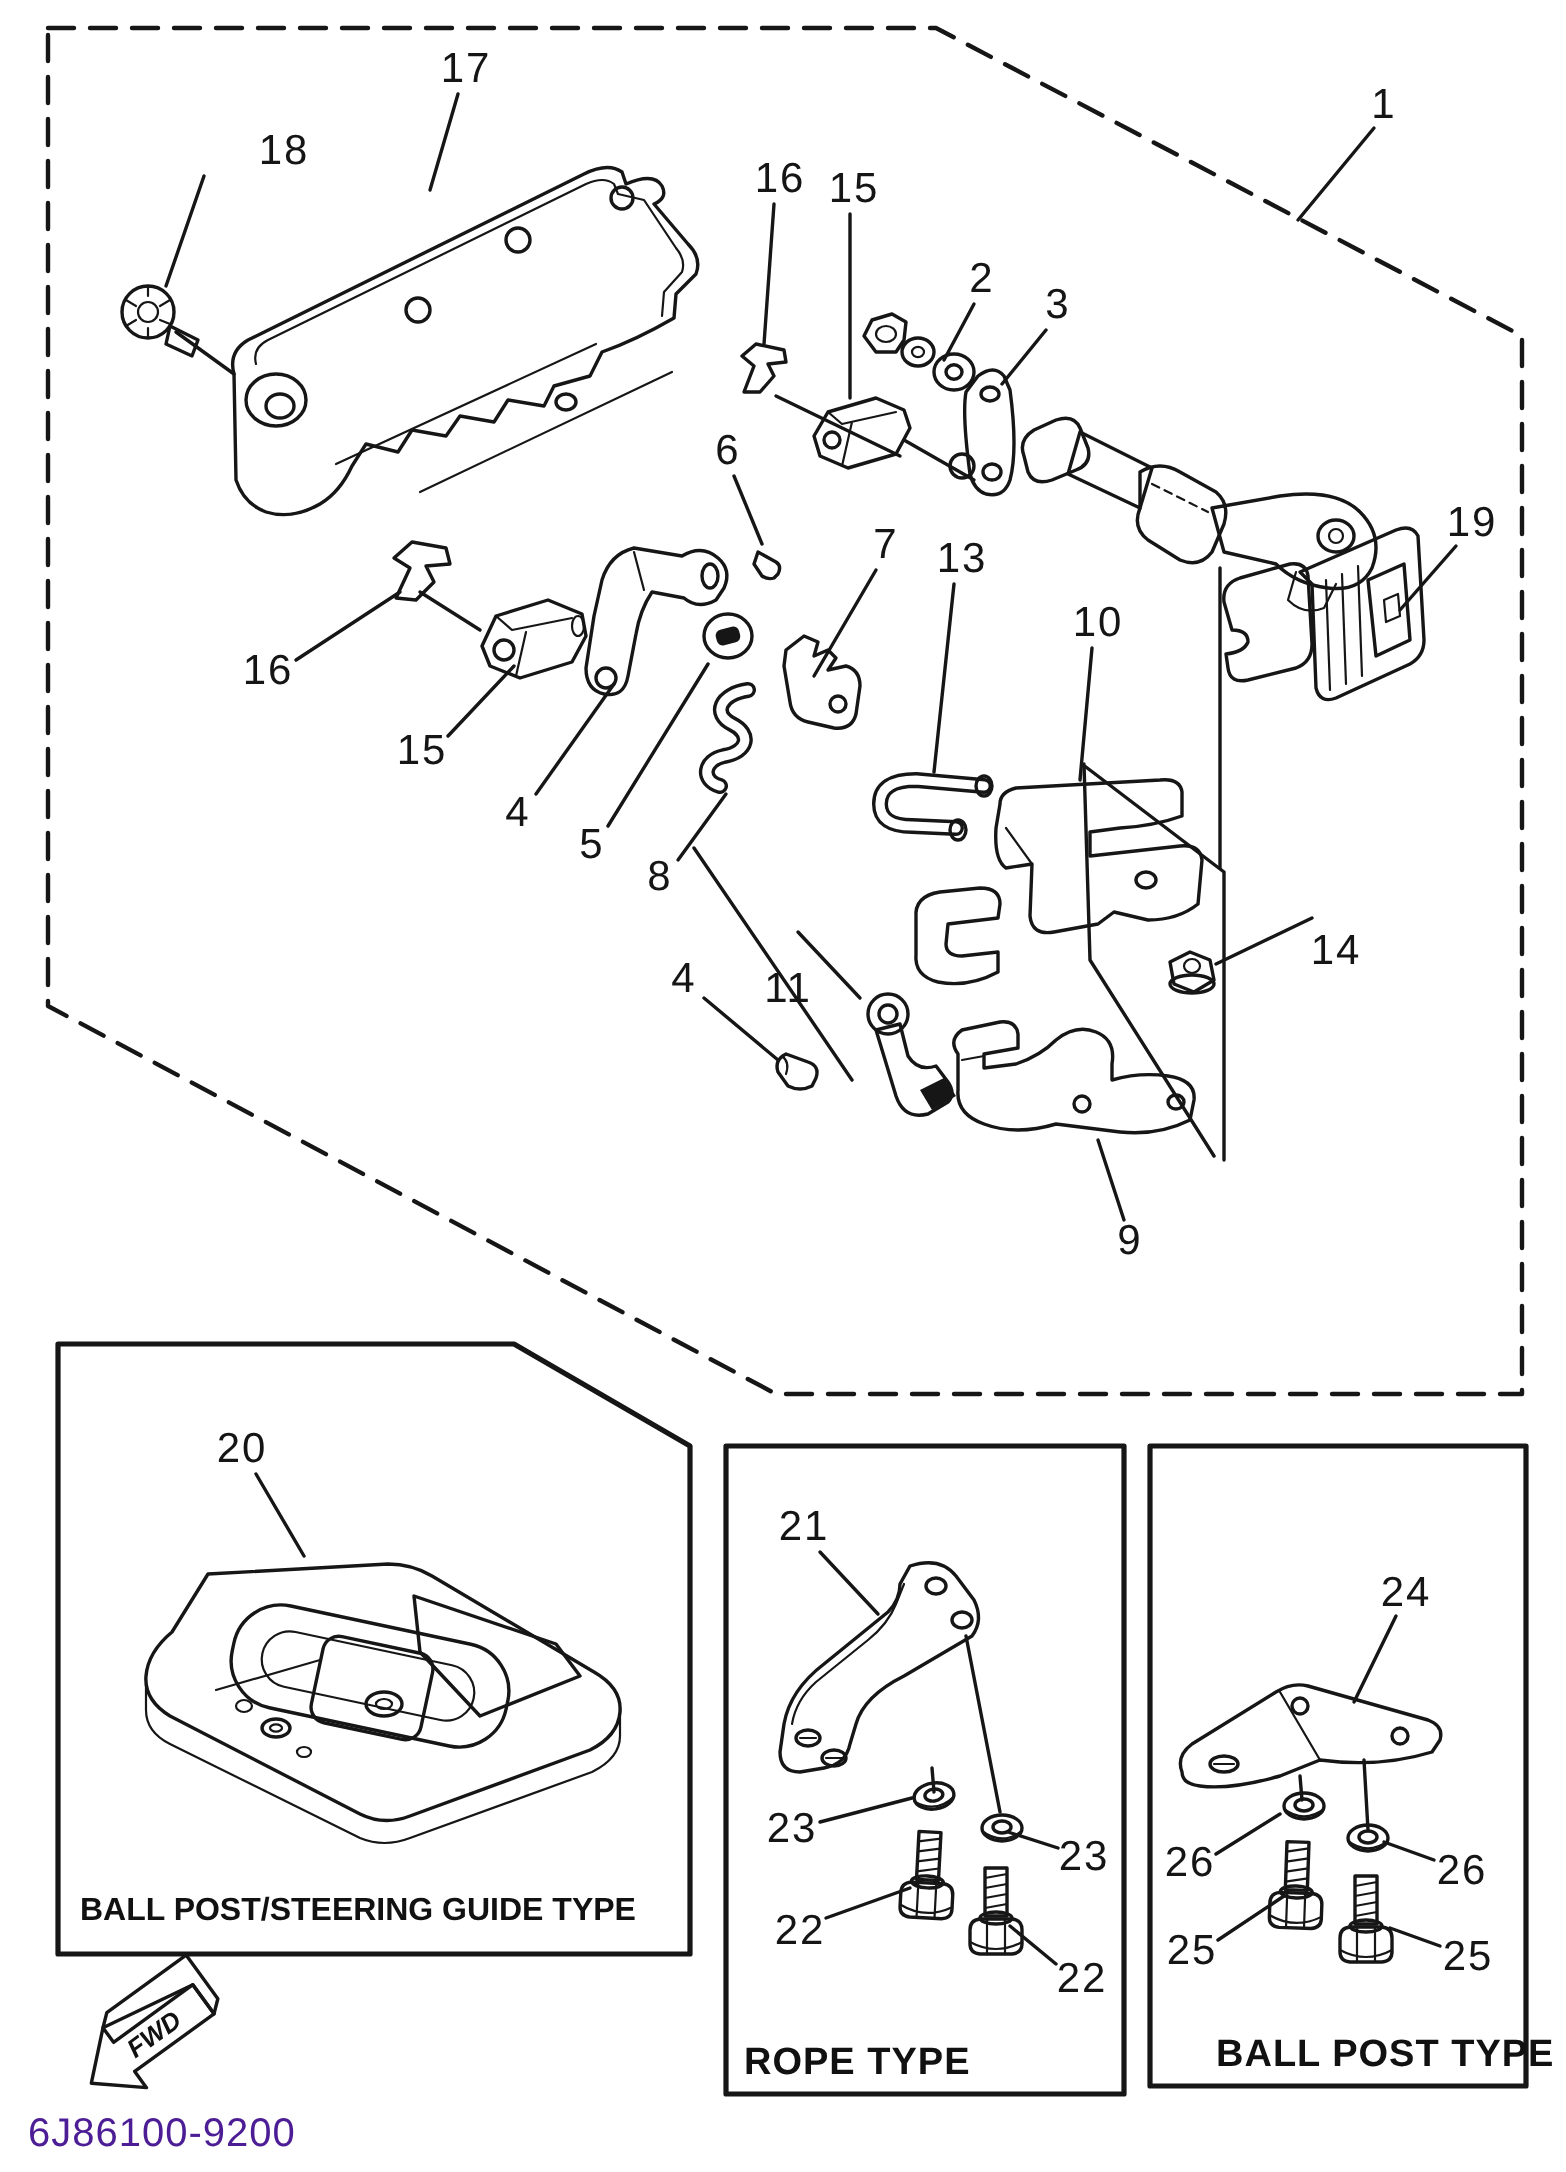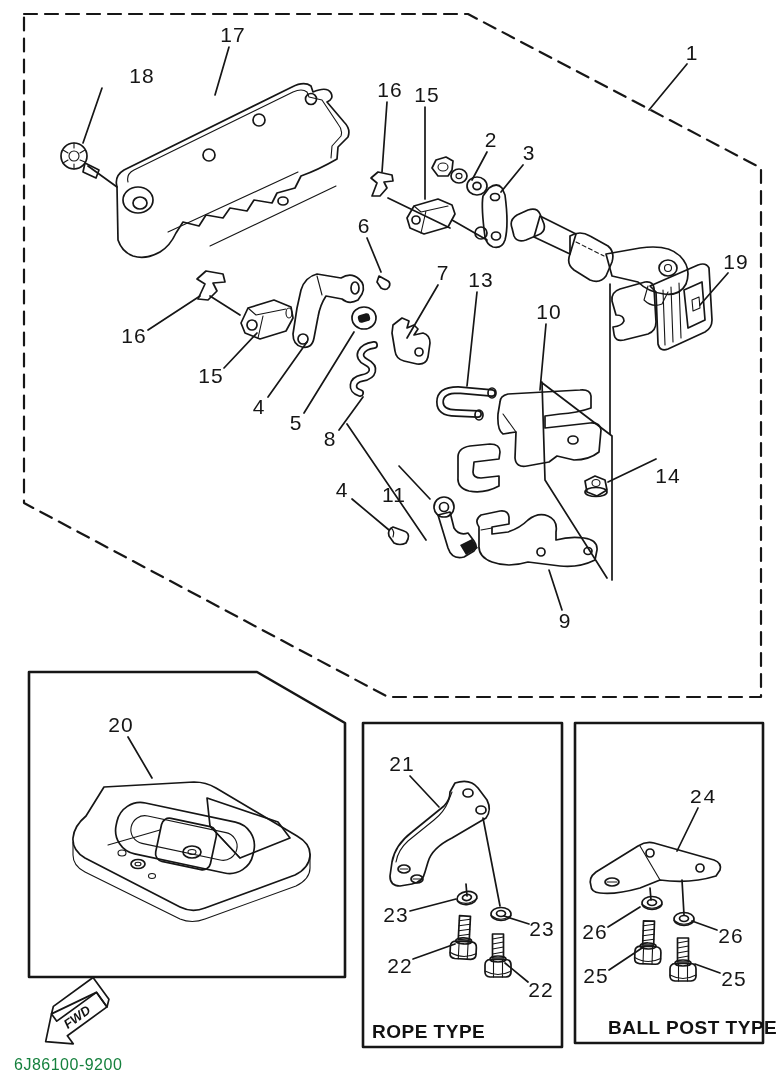--- a/index.html
+++ b/index.html
@@ -35,22 +35,22 @@
   .caption{
     position:absolute;
     font-weight:bold;
     color:#111111;
     white-space:nowrap;
   }
   .cap-large{font-size:16px;letter-spacing:0px;}
   .cap-med{font-size:19px;letter-spacing:0.5px;}
   .drawno{
     position:absolute;
-    font-size:16px;
-    color:#15803d;
+    font-size:20px;
+    color:#4c1d95;
     letter-spacing:0.5px;
   }
   .fwd-text{
     font-size:13px;font-weight:bold;font-style:italic;
     fill:#111;stroke:none;
   }
 </style>
 </head>
 <body>
 
@@ -346,26 +346,27 @@
       <div class="callout" style="left: 394px; top: 455px; margin-top: 40px;">11</div>
       <div class="callout" style="left: 342px; top: 490px;">4</div>
       <div class="callout" style="left: 668px; top: 476px;">14</div>
       <div class="callout" style="left: 565px; top: 621px;">9</div>
       <div class="callout" style="left: 121px; top: 725px;">20</div>
       <div class="callout" style="left: 402px; top: 764px;">21</div>
       <div class="callout" style="left: 396px; top: 915px;">23</div>
       <div class="callout" style="left: 542px; top: 929px;">23</div>
       <div class="callout" style="left: 400px; top: 966px;">22</div>
       <div class="callout" style="left: 541px; top: 990px;">22</div>
-      <div class="callout" style="left: 703px; top: 797px; font-family: Liberation Mono, monospace;">24</div>
+      <div class="callout" style="left: 703px; top: 797px;">24</div>
       <div class="callout" style="left: 595px; top: 932px;">26</div>
       <div class="callout" style="left: 731px; top: 936px;">26</div>
       <div class="callout" style="left: 596px; top: 976px;">25</div>
       <div class="callout" style="left: 734px; top: 979px;">25</div>
     </div>
 
+  <div class="caption cap-large" style="left:40px;top:947px;">BALL POST/STEERING GUIDE TYPE</div>
 
   <div class="caption cap-med" style="left:372px;top:1021px;">ROPE TYPE</div>
 
   <div class="caption cap-med" style="left:585px;top:1017px;margin-left:23px;">BALL POST TYPE</div>
 
   <div class="drawno" style="left:14px;top:1056px;">6J86100-9200</div>
 </div>
 
 </body></html>

